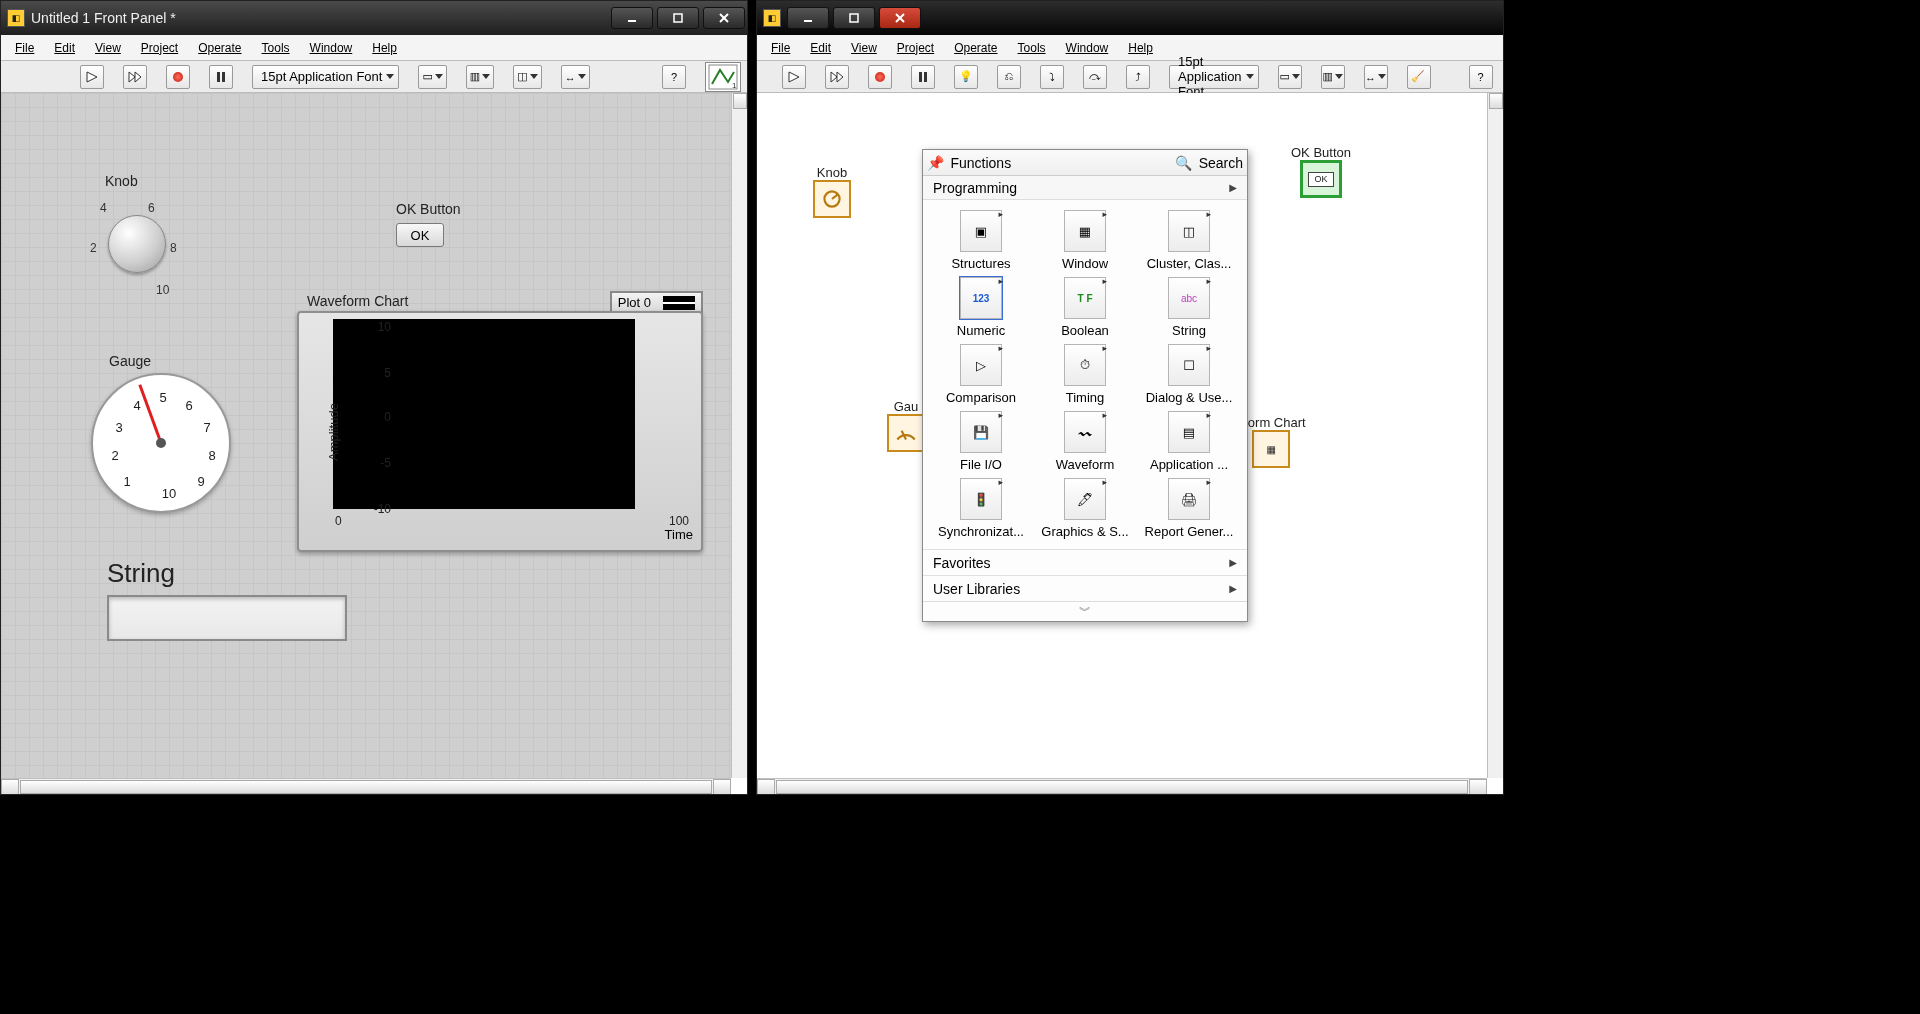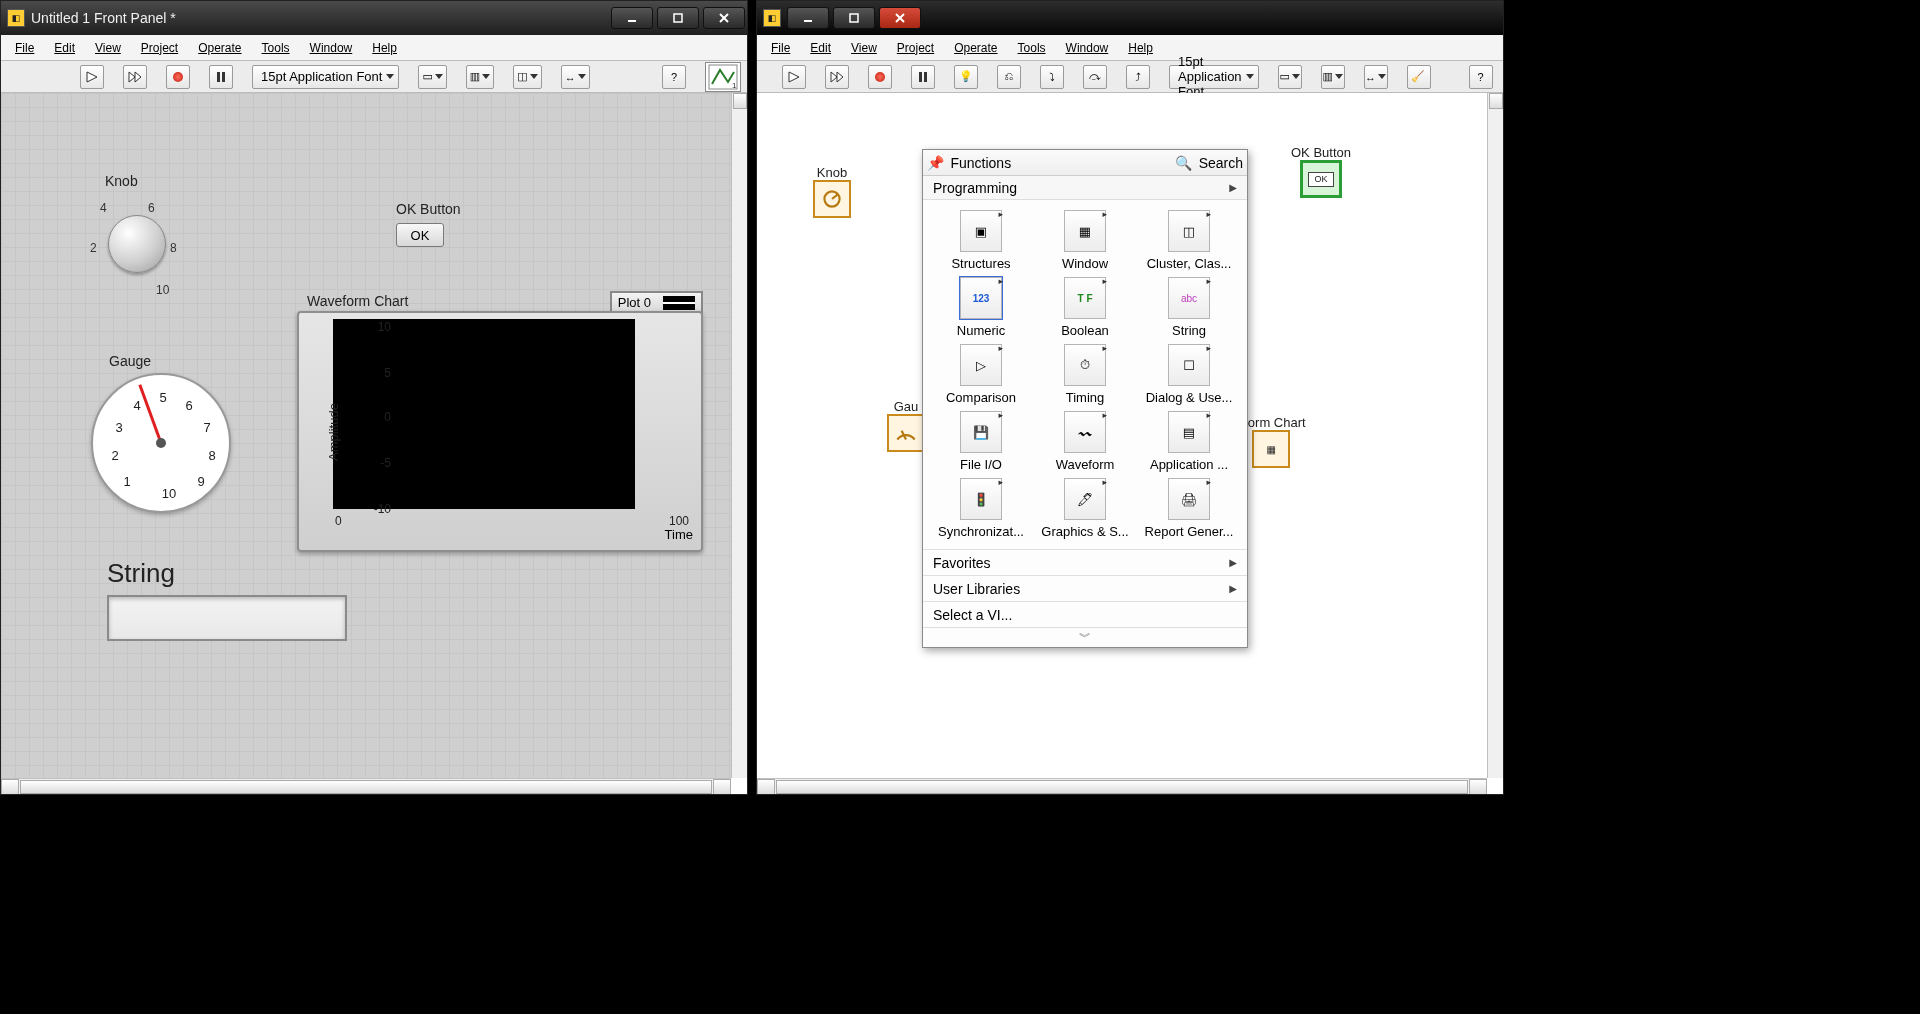--- a/index.html
+++ b/index.html
@@ -552,23 +552,20 @@
             </div>
         </div>
         <div class="pal-row">
             <span>Favorites</span>
             <span class="pal-chev">▶</span>
           </div>
         <div class="pal-row">
             <span>User Libraries</span>
             <span class="pal-chev">▶</span>
           </div>
-        <div class="pal-row">
-            <span>Select a VI...</span>
-          </div>
         <div class="pal-collapse">︾</div>
       </div>
 
     </div>
     <div class="scroll-v">
         <div class="arrow"></div>
       </div>
     <div class="scroll-h">
         <div class="thumb"></div>
       </div>

